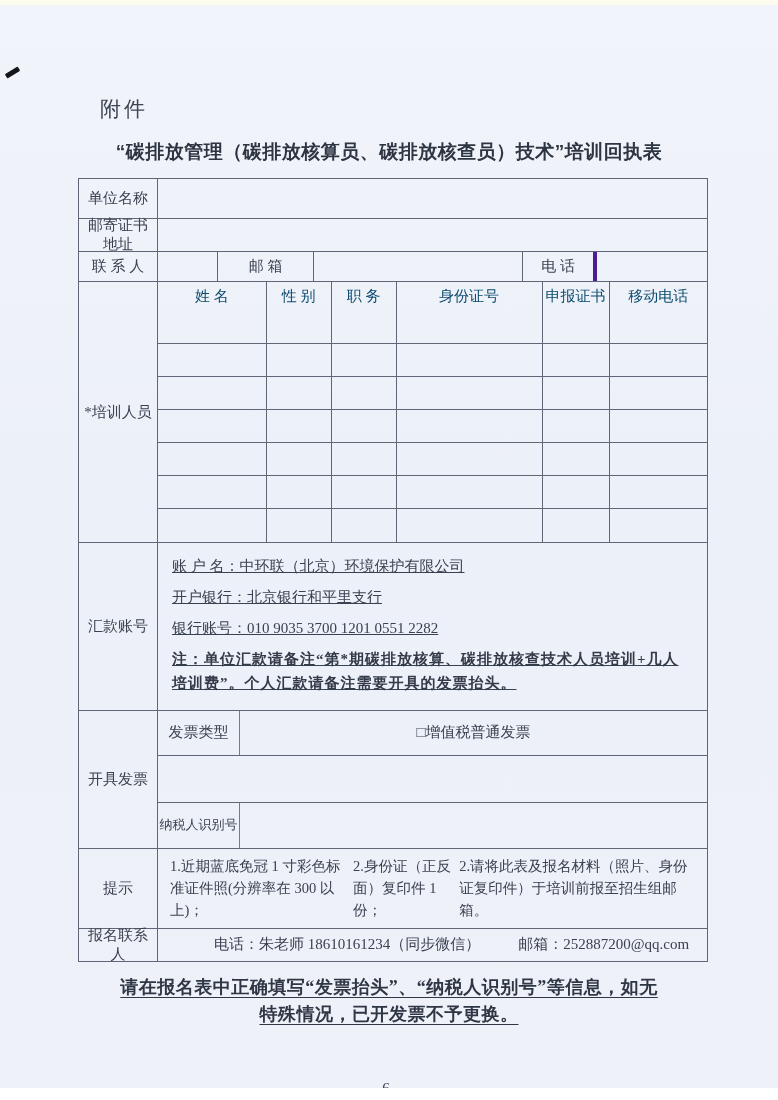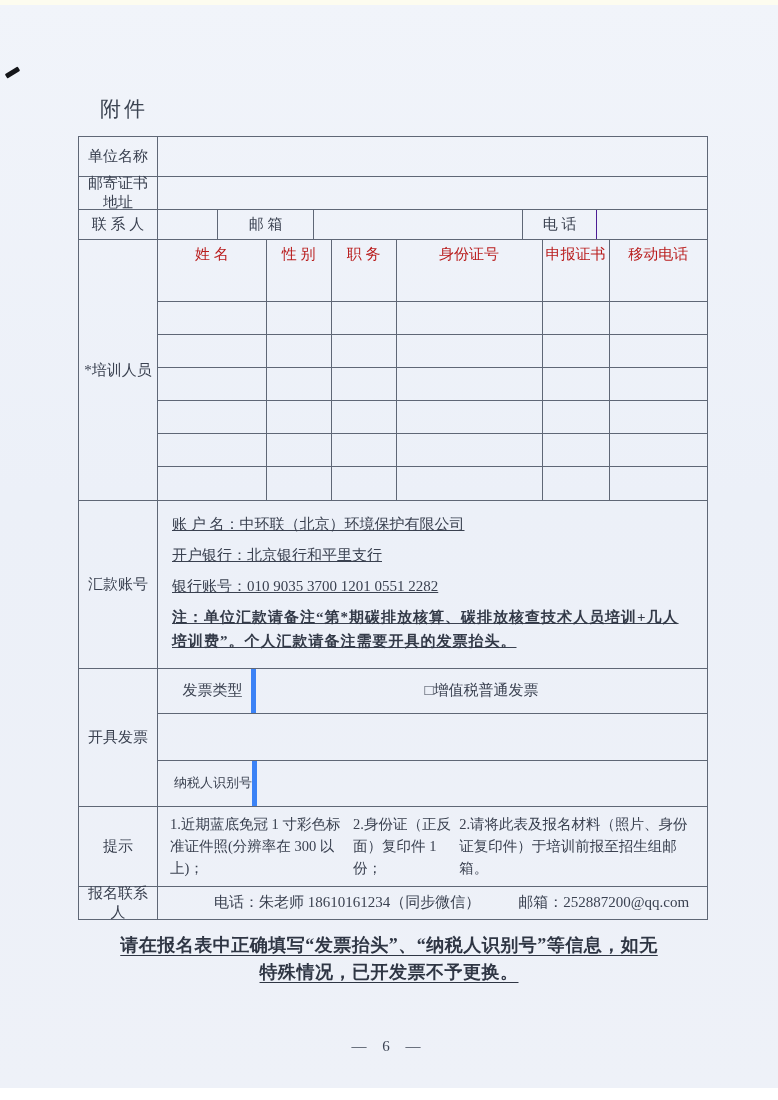--- a/index.html
+++ b/index.html
@@ -55,47 +55,47 @@
   .cell-value { flex: 1 1 auto; }
   .h-unit { height: 39px; }
   .h-mail { height: 33px; }
   .h-contact { height: 30px; }
   .h-regcontact { height: 33px; gap: 42px; }
 
   .contact-band > div { display: flex; align-items: center; justify-content: center; }
   .c-contact-val { flex: 0 0 60px; border-right: 1px solid #5f6776; }
   .c-email-lab   { flex: 0 0 96px; border-right: 1px solid #5f6776; }
   .c-email-val   { flex: 1 1 auto; border-right: 1px solid #5f6776; }
-  .c-phone-lab   { flex: 0 0 74px; border-right: 1px solid #4c1d95; }
+  .c-phone-lab   { flex: 0 0 74px; border-right: 4px solid #4c1d95; }
   .c-phone-val   { flex: 0 0 110px; }
 
   .trainee-wrap { flex: 1 1 auto; }
   .trainee-table { width: 100%; height: 260px; border-collapse: collapse; table-layout: fixed; }
   .trainee-table th, .trainee-table td {
     border: 1px solid #5f6776; font-weight: normal; font-size: 15px;
-    text-align: center; padding: 0 2px; color: #b91c1c;
+    text-align: center; padding: 0 2px; color: #0c4a6e;
   }
   .trainee-table th { height: 28px; }
   .trainee-table td { height: 33px; }
   .trainee-table tr > *:first-child { border-left: none; }
   .trainee-table tr > *:last-child { border-right: none; }
   .trainee-table tr:first-child > * { border-top: none; }
   .trainee-table tr:last-child > * { border-bottom: none; }
 
   .remit-band { min-height: 138px; }
   .remit-content { padding: 8px 14px 6px 14px; line-height: 1.45; text-decoration: underline; }
   .remit-content p { margin: 5px 0 9px 0; }
   .remit-note { font-weight: bold; letter-spacing: 1px; line-height: 1.55; margin: 2px 0 0 0; color: #333a48; }
 
   .invoice-rows { flex: 1 1 auto; display: flex; flex-direction: column; }
   .invoice-row { display: flex; align-items: stretch; }
   .invoice-row + .invoice-row { border-top: 1px solid #5f6776; }
   .invoice-row .i-label {
     flex: 0 0 82px; display: flex; align-items: center; justify-content: center;
-    border-right: 5px solid #3b82f6; text-align: right; white-space: nowrap; margin-left: 16px;
+    border-right: 1px solid #3b82f6; text-align: right; white-space: nowrap;
   }
   .invoice-row .i-value { flex: 1 1 auto; display: flex; align-items: center; justify-content: center; }
   .ir-type { height: 44px; }
   .ir-title { height: 47px; }
   .ir-taxid { height: 46px; }
   .i-label-small { font-size: 13px; }
 
   .tips-band { height: 80px; }
   .tips-content { padding: 6px 12px; display: flex; flex-direction: row; justify-content: center; }
   .tips-content div { font-size: 14.5px; line-height: 22px; }
@@ -119,20 +119,21 @@
 <body>
 
 <div class="paper"></div>
 <div class="scan-band-top"></div>
 <div class="scan-mark"></div>
 
 <div class="content">
 
   <div class="attachment">附件</div>
 
+  <div class="doc-title">“碳排放管理（碳排放核算员、碳排放核查员）技术”培训回执表</div>
 
   <div class="form-table">
 
     <div class="band h-unit">
       <div class="cell-label">单位名称</div>
       <div class="cell-value"></div>
     </div>
 
     <div class="band h-mail">
       <div class="cell-label">邮寄证书地址</div>

